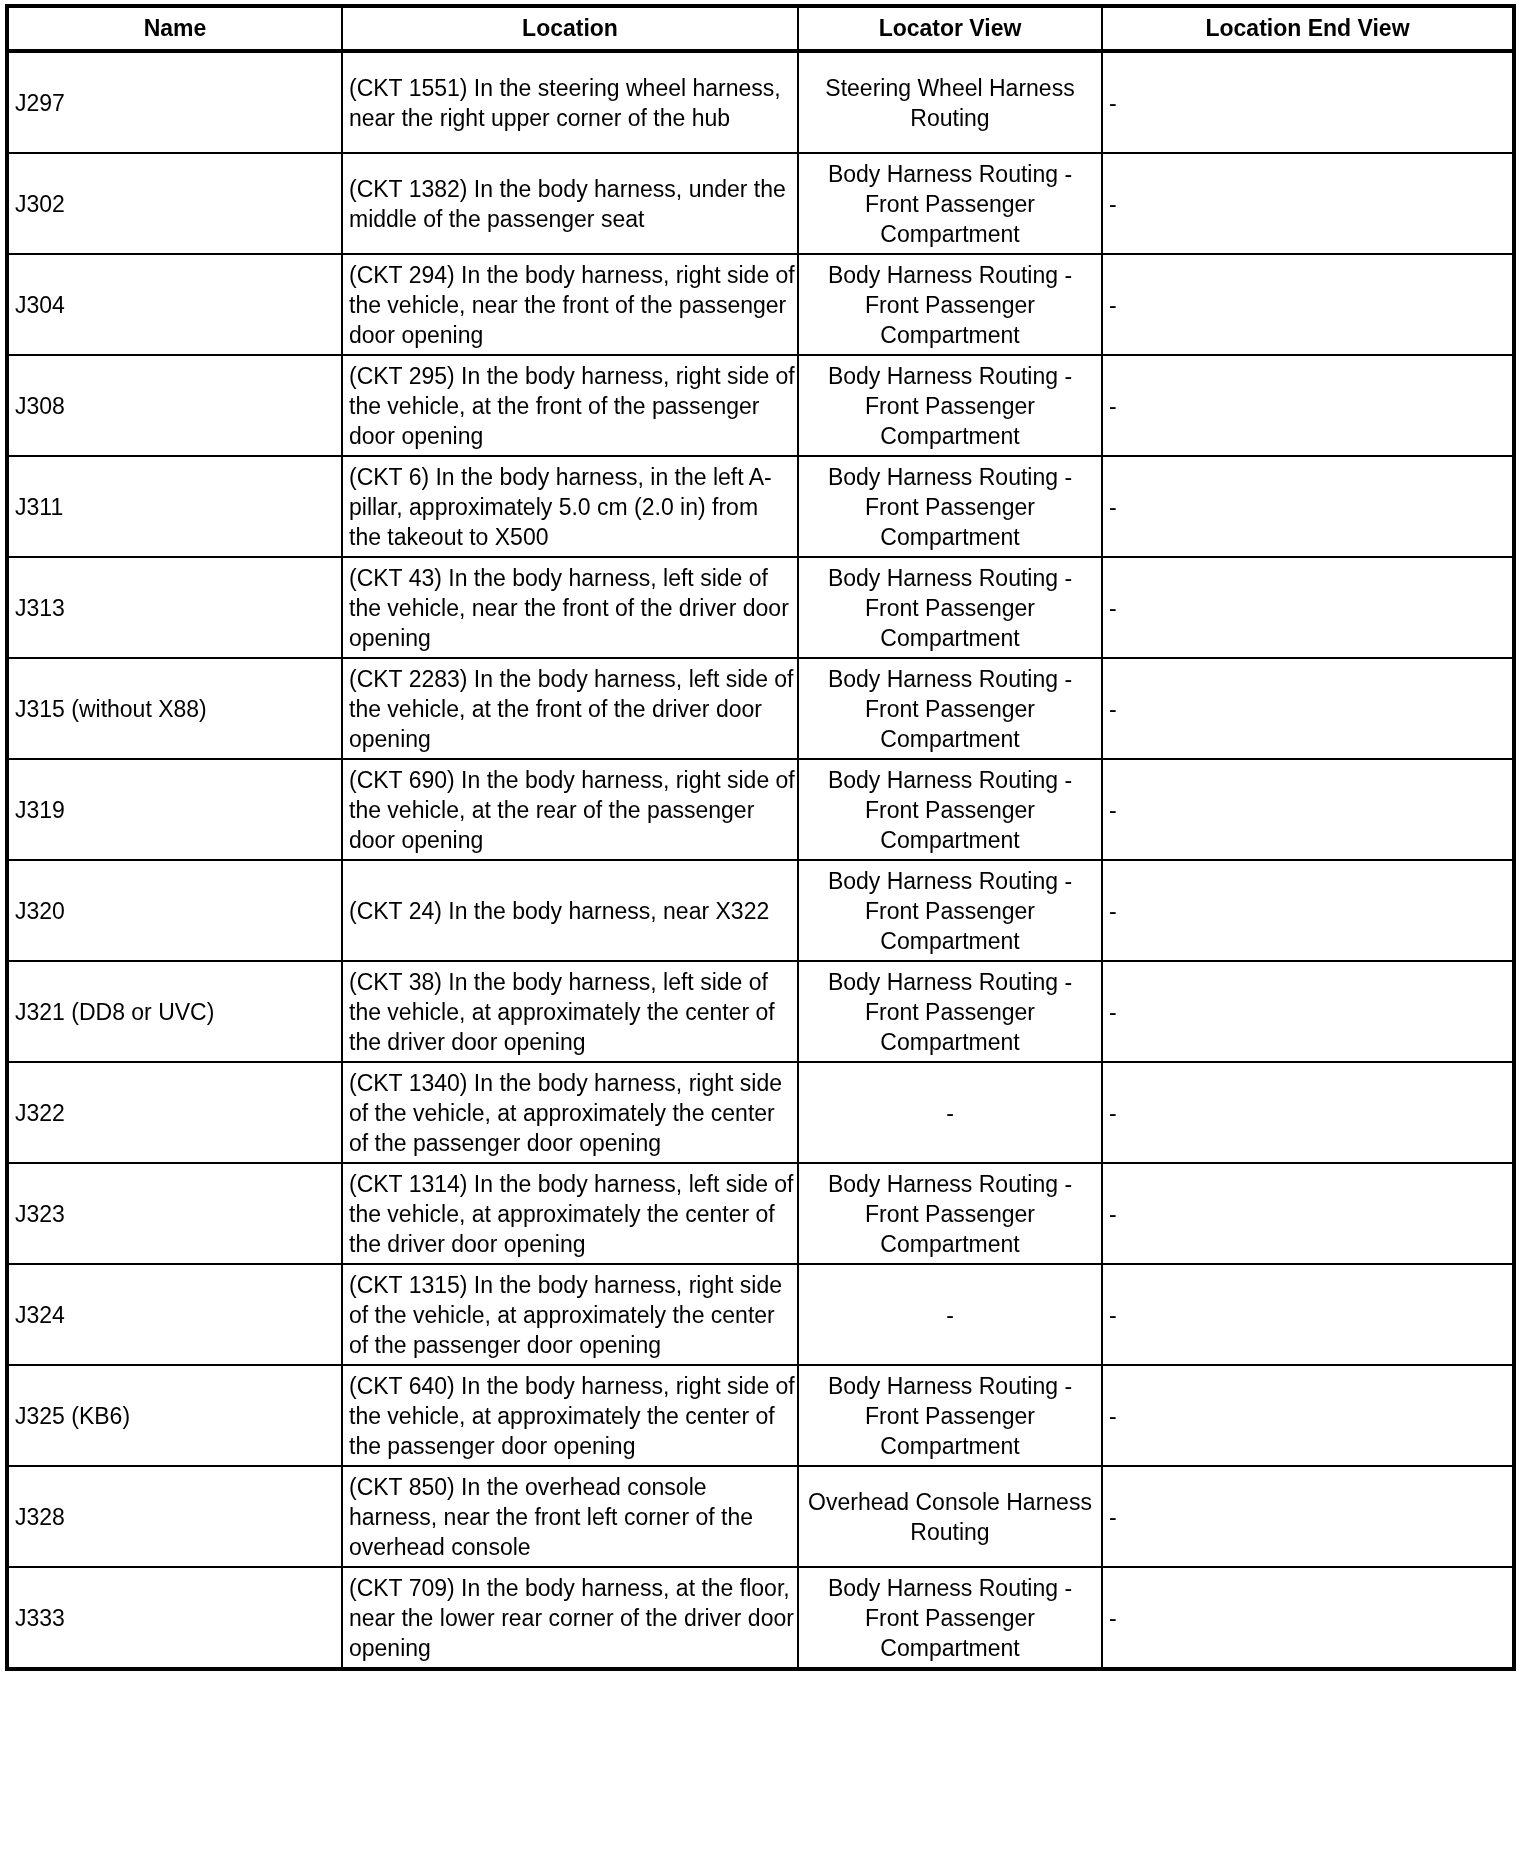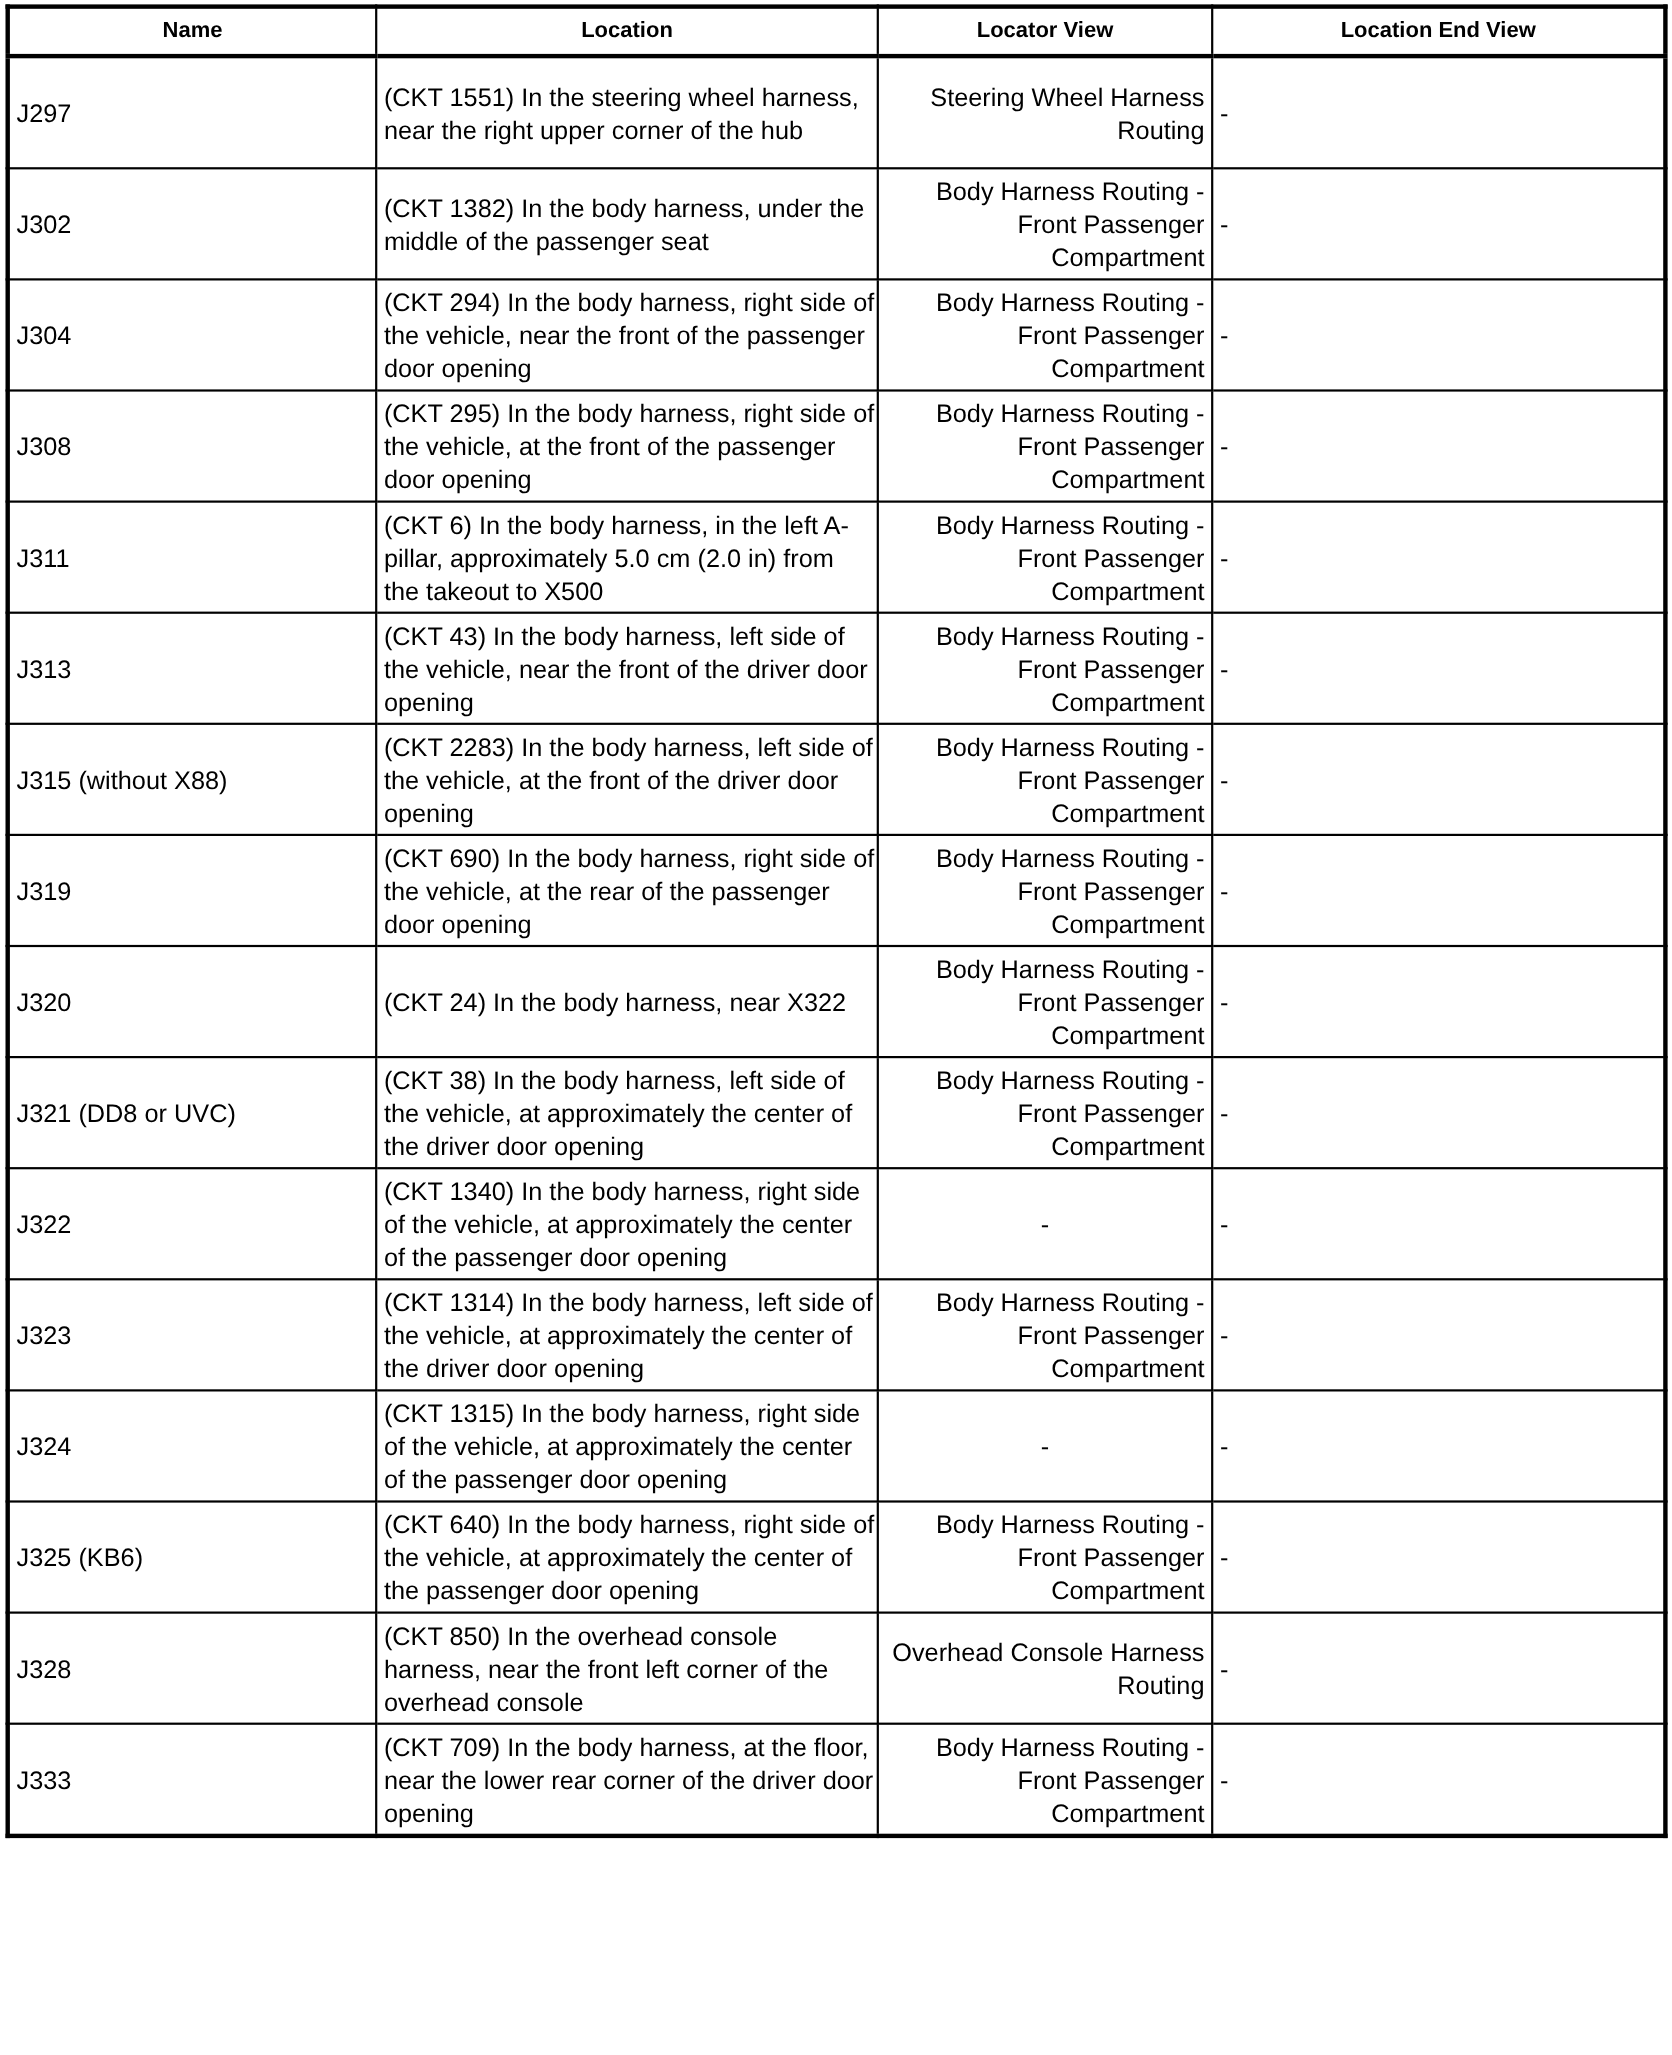--- a/index.html
+++ b/index.html
@@ -8,32 +8,32 @@
   table.conn {
     position: absolute; left: 5px; top: 4px;
     width: 1507px; border-collapse: collapse; table-layout: fixed;
     border: 4px solid #000;
   }
   table.conn col.c-name { width: 335px; }
   table.conn col.c-loc { width: 456px; }
   table.conn col.c-locv { width: 304px; }
   table.conn col.c-conn { width: 412px; }
   th {
-    height: 41px; font-weight: bold; font-size: 20px; text-align: center;
+    height: 41px; font-weight: bold; font-size: 23px; text-align: center;
     vertical-align: middle; border: 2px solid #000; border-bottom: 4px solid #000;
     padding: 0 4px; letter-spacing: 0;
   }
   td {
     border: 2px solid #000; font-size: 23px; line-height: 30px;
     vertical-align: middle; padding: 0 6px; height: 99px;
   }
   tr.last td { height: 67px; }
   td.name, td.conn { }
   td.loc { text-align: left; padding-left: 6px; padding-right: 2px; }
-  td.locv { text-align: right; padding-left: 6px; }
+  td.locv { text-align: center; padding-left: 6px; }
   td.locv.dash { text-align: center; }
 </style>
 </head>
 <body>
 
 <table class="conn">
   <colgroup>
     <col class="c-name">
       <col class="c-loc">
       <col class="c-locv">

